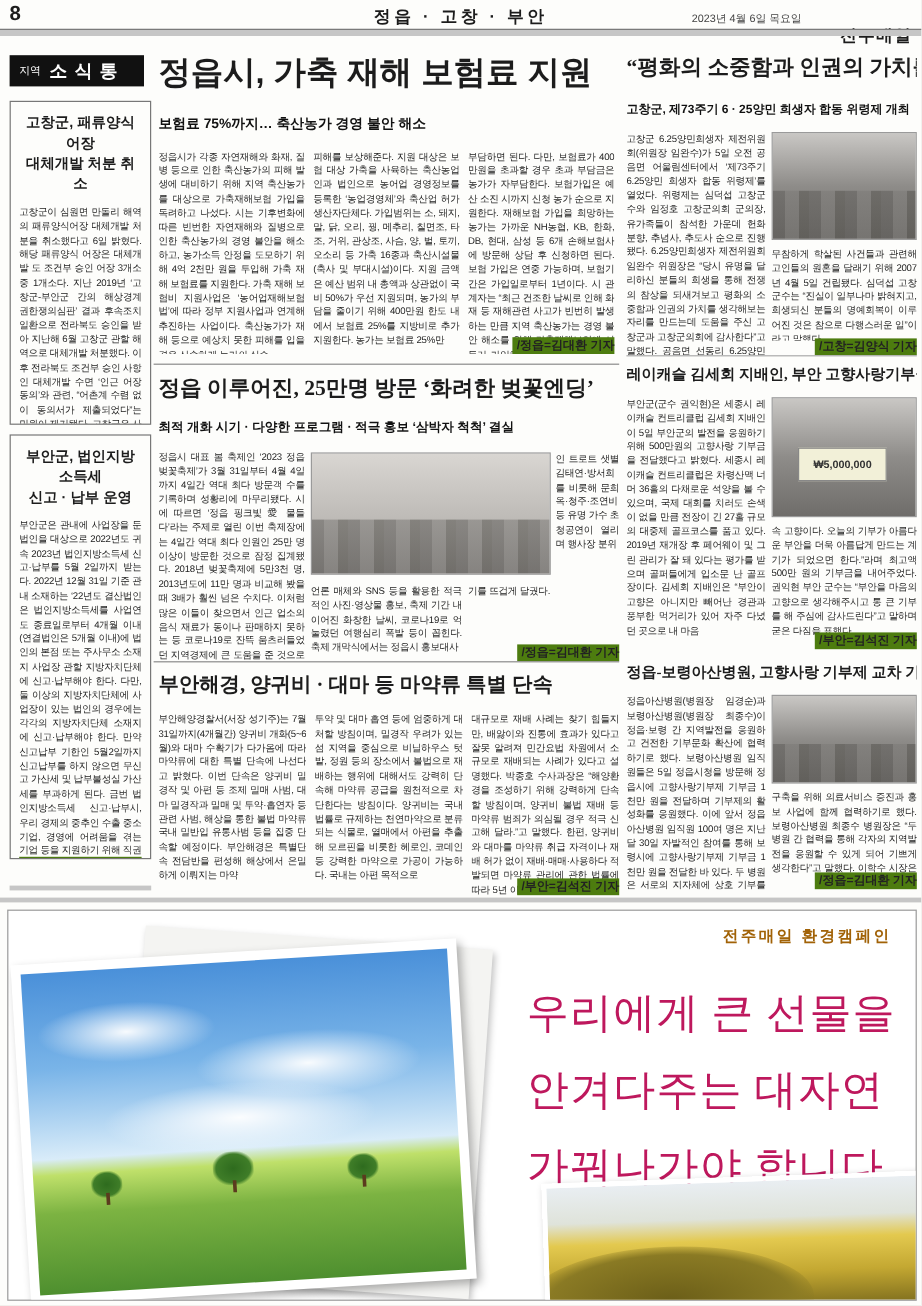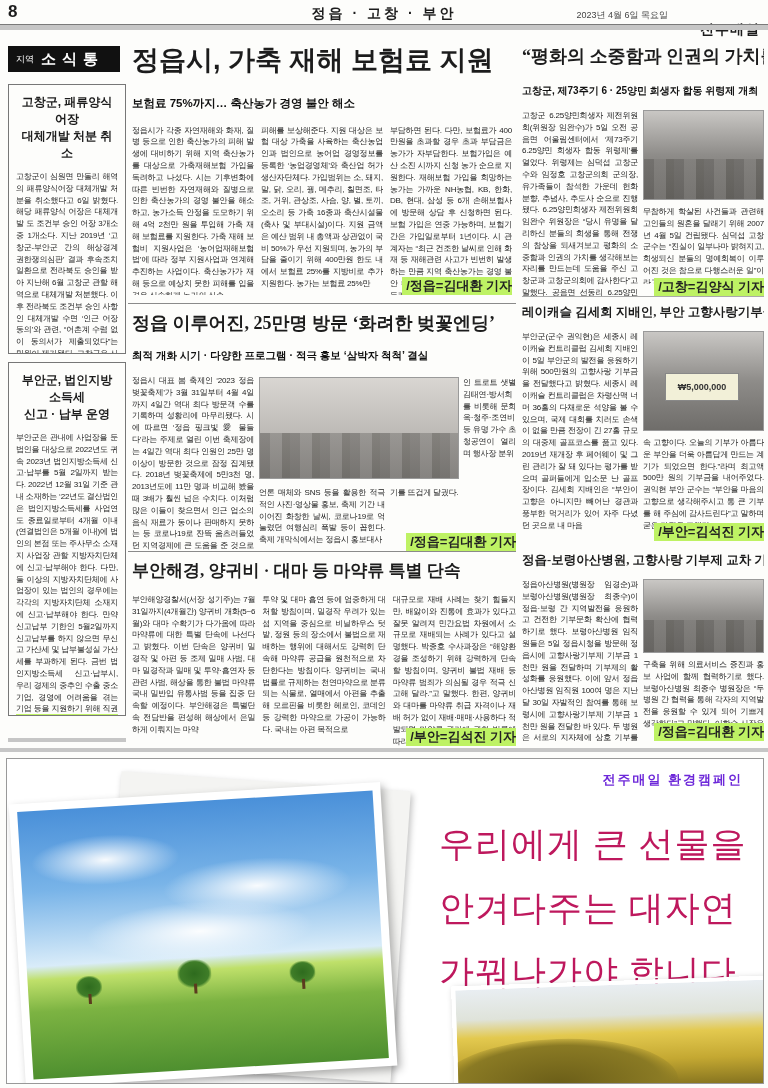--- a/index.html
+++ b/index.html
@@ -14,37 +14,37 @@
   .hdr-paper{right:8px;top:21px;font-size:14px;font-weight:900;letter-spacing:1px;}
   .hdr-rule{left:0;top:24px;width:768px;height:5px;background:#c6c6c6;border-top:1px solid #7a7a7a;}
   .grayband{background:#c6c6c6;height:4px;}
   
   .badge{left:8px;top:46px;width:112px;height:26px;background:#111;color:#fff;display:flex;align-items:center;padding:0 8px;box-sizing:border-box;}
   .badge .sm{font-size:9px;margin-right:7px;}
   .badge .lg{font-size:15px;font-weight:bold;letter-spacing:6px;}
   .sbox{left:8px;width:118px;border:1px solid #777;box-sizing:border-box;padding:9px 7px;overflow:hidden;background:#fdfdfb;}
   .sbox .t{text-align:center;font-weight:bold;font-size:12px;line-height:17px;margin-bottom:9px;}
   .body-txt{font-size:8px;line-height:11.8px;text-align:justify;color:#222;letter-spacing:-0.2px;overflow:hidden;}
-  .byline{font-size:13px;font-weight:bold;color:#222;background:#bef264;padding-left:4px;}
+  .byline{font-size:10px;font-weight:bold;color:#222;background:#4d7c0f;padding-left:4px;}
   
   .h-big{font-size:27px;font-weight:900;letter-spacing:0;line-height:1.1;white-space:nowrap;overflow:hidden;}
   .h-mid{font-weight:bold;white-space:nowrap;overflow:hidden;}
   .subhead{font-size:11.5px;font-weight:bold;color:#111;white-space:nowrap;overflow:hidden;}
   .cols{display:flex;gap:7px;}
   .col{flex:1;overflow:hidden;}
   .hrule{height:1px;background:#8a8a8a;}
   .photo{background:linear-gradient(180deg,#d9d6d2 0%,#bdbab6 55%,#918e8b 100%);border:1px solid #9a9a9a;box-sizing:border-box;position:relative;overflow:hidden;padding-left:10px;}
   .photo.dark{background:linear-gradient(180deg,#c9c7c4 0%,#8e8c89 50%,#6f6d6a 100%);}
   .figshade{position:absolute;bottom:0;left:0;right:0;height:45%;
             background:repeating-linear-gradient(90deg,#5f5d5a 0 10px,#7c7a77 10px 22px,#56544f 22px 30px);opacity:.55;}
   .check{position:absolute;left:18%;top:42%;width:60%;height:26%;background:#f2f0d8;border:1px solid #888;
          display:flex;align-items:center;justify-content:center;font-size:9px;font-weight:bold;color:#333;}
   
   .campaign{left:6px;top:758px;width:756px;height:324px;border:1px solid #999;background:#fff;overflow:hidden;}
-  .camp-label{position:absolute;right:20px;top:12px;font-size:13px;font-weight:bold;letter-spacing:2px;color:#6d28d9;}
+  .camp-label{position:absolute;right:20px;top:12px;font-size:13px;font-weight:bold;letter-spacing:2px;color:#a16207;}
   .sheet{position:absolute;left:104px;top:22px;width:290px;height:292px;background:#f4f4f2;
          transform:rotate(4deg);box-shadow:2px 3px 6px rgba(0,0,0,.25);}
   .polaroid{position:absolute;left:10px;top:34px;width:372px;height:284px;background:#fff;padding:8px;box-sizing:border-box;
             transform:rotate(-3.5deg);box-shadow:3px 4px 8px rgba(0,0,0,.3);}
   .meadow{width:100%;height:100%;position:relative;overflow:hidden;
           background:linear-gradient(180deg,#4a90d9 0%,#79b4e8 30%,#d9ecf9 58%,#bfe06a 63%,#7cb342 75%,#4e8f2f 100%);}
   .cloud{position:absolute;background:radial-gradient(ellipse at center,rgba(255,255,255,.95) 0%,rgba(255,255,255,0) 70%);}
   .tree{position:absolute;width:26px;height:22px;background:radial-gradient(ellipse at center,#2e6b1e 0%,#3f7d28 60%,rgba(0,0,0,0) 75%);}
   .trunk{position:absolute;width:3px;height:10px;background:#5b3b1e;}
   .camp-line{position:absolute;left:432px;width:320px;font-family:"Liberation Serif","DejaVu Serif",serif;

